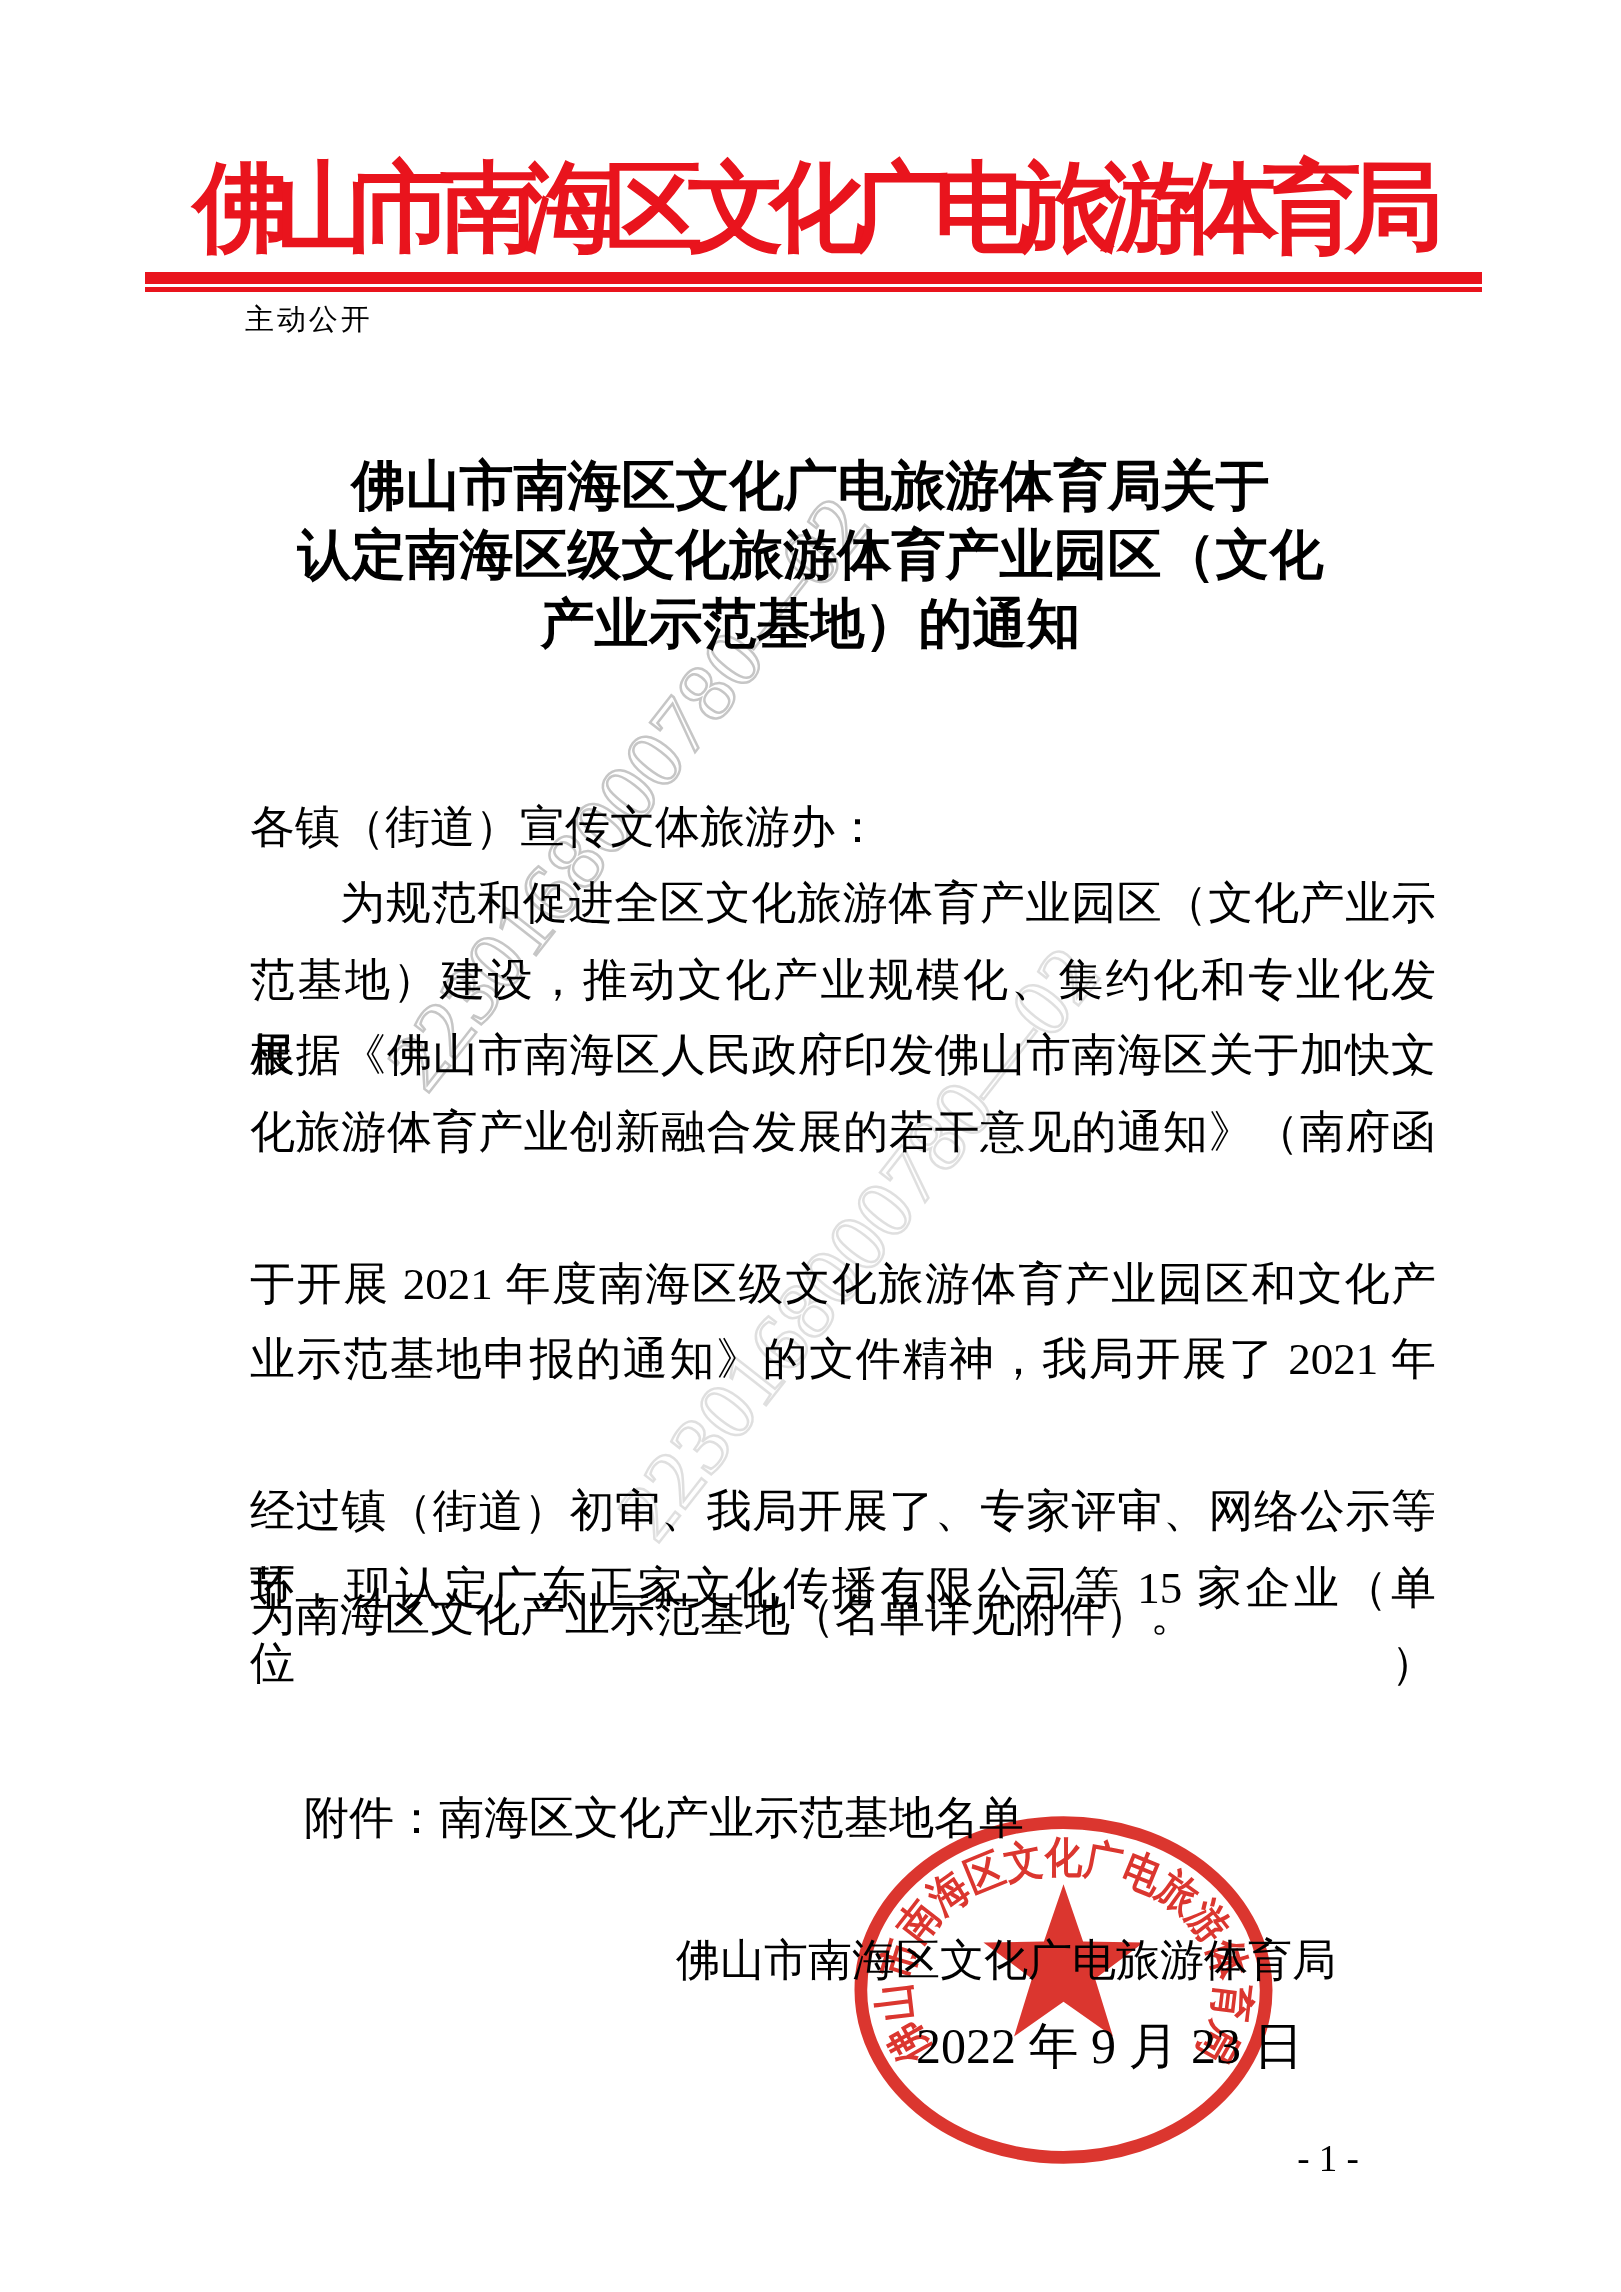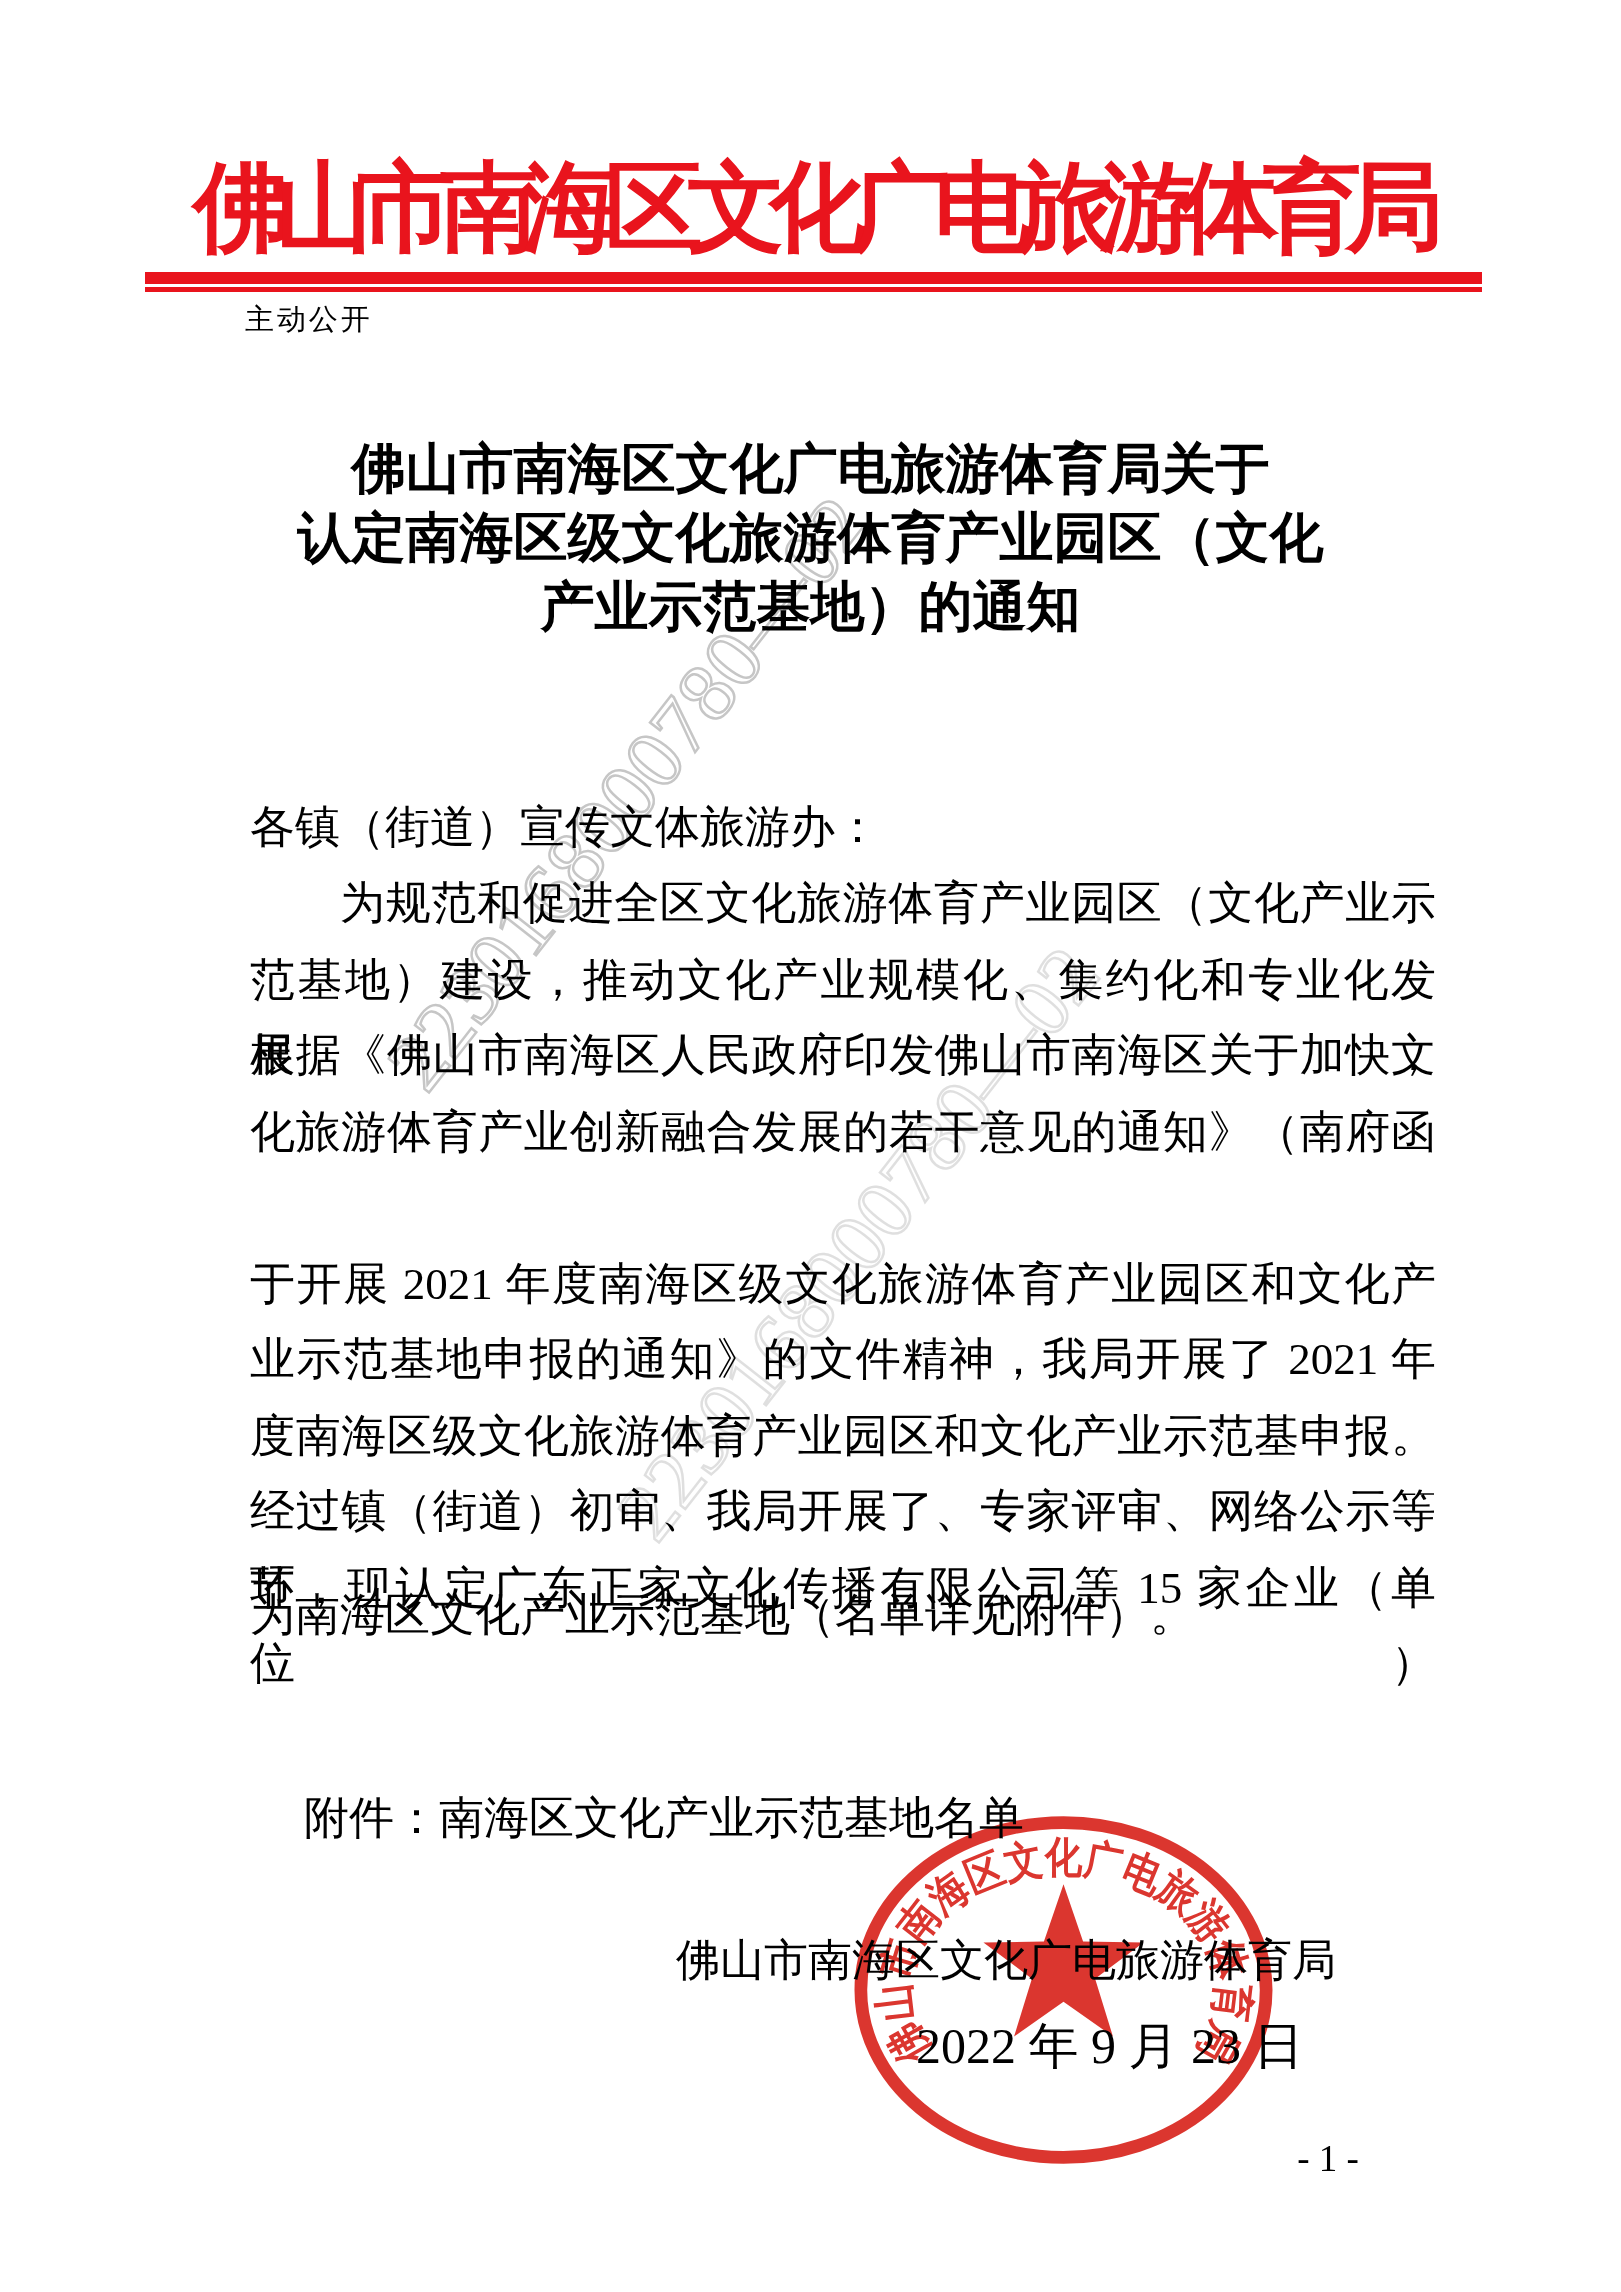--- a/index.html
+++ b/index.html
@@ -26,21 +26,21 @@
   .rule-thick{top:272px;height:11.8px;}
   .rule-thin{top:287px;height:4.9px;}
   .disclosure{
     position:absolute;top:300px;left:245px;
     font-family:"Liberation Sans","DejaVu Sans",sans-serif;
     font-weight:400;font-size:29px;letter-spacing:2.9px;
     z-index:1;
   }
   
   .doc-title{
-    position:absolute;top:435px;left:0;right:0;
+    position:absolute;top:452px;left:0;right:0;
     text-align:center;
     font-size:54px;font-weight:bold;line-height:69px;
     z-index:1;
   }
   
   .body-line{
     position:absolute;left:250px;width:1186px;height:75px;
     font-size:45px;line-height:75px;
     white-space:nowrap;
     z-index:1;
@@ -110,21 +110,20 @@
   </div>
 
   <div class="body-line" style="top:790px">各镇（街道）宣传文体旅游办：</div>
 
   <div class="body-line stretch indent" style="top:866px">为规范和促进全区文化旅游体育产业园区（文化产业示</div>
   <div class="body-line stretch" style="top:943px">范基地）建设，推动文化产业规模化、集约化和专业化发展，</div>
   <div class="body-line stretch" style="top:1018px">根据《佛山市南海区人民政府印发佛山市南海区关于加快文</div>
   <div class="body-line stretch" style="top:1095px">化旅游体育产业创新融合发展的若干意见的通知》（南府函</div>
   <div class="body-line stretch" style="top:1247px">于开展 2021 年度南海区级文化旅游体育产业园区和文化产</div>
   <div class="body-line stretch" style="top:1322px">业示范基地申报的通知》的文件精神，我局开展了 2021 年</div>
-  <div class="body-line stretch" style="top:1399px">度南海区级文化旅游体育产业园区和文化产业示范基申报。</div>
   <div class="body-line stretch" style="top:1474px">经过镇（街道）初审、我局开展了、专家评审、网络公示等环</div>
   <div class="body-line stretch" style="top:1551px">节，现认定广东正家文化传播有限公司等 15 家企业（单位）</div>
   <div class="body-line" style="top:1578px">为南海区文化产业示范基地（名单详见附件）。</div>
 
   <div class="attachment">附件：南海区文化产业示范基地名单</div>
   <div class="signature">佛山市南海区文化广电旅游体育局</div>
   <div class="doc-date">2022 年 9 月 23 日</div>
 
   <div class="seal">
     <svg width="465" height="372" viewBox="0 0 474 380">

